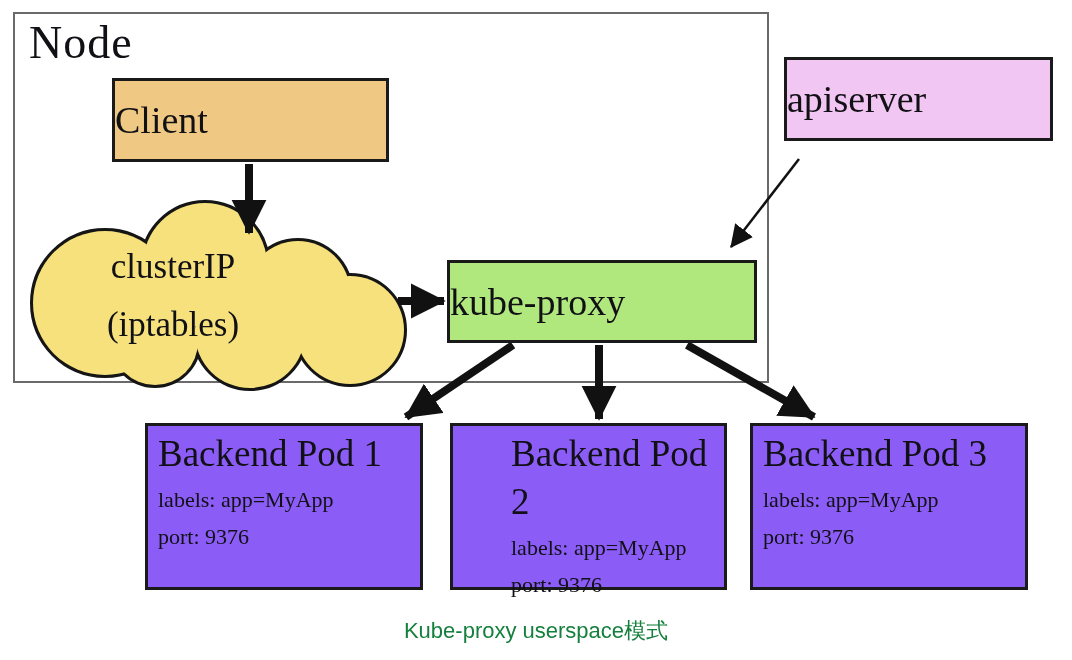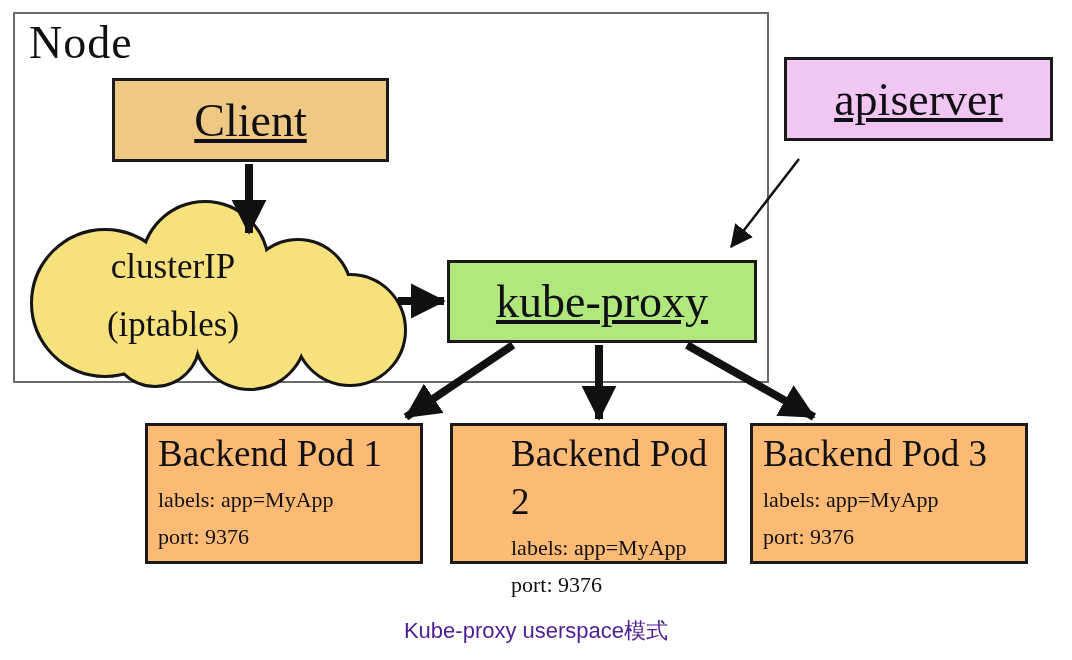--- a/index.html
+++ b/index.html
@@ -33,47 +33,46 @@
     z-index: 1;
     pointer-events: none;
   }
   .cloud-stroke { fill: none; stroke: #151515; stroke-width: 6; }
   .cloud-fill   { fill: #f6e17c; stroke: none; }
   .arrow       { stroke: #111111; }
   .box {
     position: absolute;
     display: flex;
     align-items: center;
-    justify-content: center;
+    justify-content: flex-start;
     border: 3px solid #1a1a1a;
     box-sizing: border-box;
     z-index: 2;
-    font-size: 46px;
+    font-size: 38px;
     color: #101015;
-    text-decoration: underline;
   }
   .client-box    { left: 112px; top: 78px;  width: 277px; height: 84px; background: #efc983; }
   .apiserver-box { left: 784px; top: 57px;  width: 269px; height: 84px; background: #f2c6f2; }
   .kubeproxy-box { left: 447px; top: 260px; width: 310px; height: 83px; background: #b0e87e; }
   .cloud-text {
     position: absolute;
     left: 58px; top: 238px;
     width: 230px;
     text-align: center;
     font-size: 35px;
     line-height: 58px;
     color: #101015;
     z-index: 2;
   }
   .pod {
     position: absolute;
     top: 423px;
-    height: 141px;
+    height: 167px;
     width: 278px;
-    background: #fdba74;
+    background: #8b5cf6;
     border: 3px solid #1a1a1a;
     box-sizing: border-box;
     z-index: 2;
     color: #101015;
   }
   .pod-1 { left: 145px; }
   .pod-2 { left: 450px; width: 277px; padding-left: 48px; }
   .pod-3 { left: 750px; }
   .pod-title {
     font-size: 37px;
@@ -85,21 +84,21 @@
     line-height: 37px;
     margin-left: 10px;
   }
   .caption {
     position: absolute;
     left: 0; top: 616px;
     width: 1072px;
     text-align: center;
     font-family: "Liberation Sans", "DejaVu Sans", sans-serif;
     font-size: 22px;
-    color: #4c1d95;
+    color: #15803d;
     z-index: 2;
   }
 </style>
 </head>
 <body>
 
 <div class="stage">
 
   <div class="node-box">
     <div class="node-label">Node</div>

